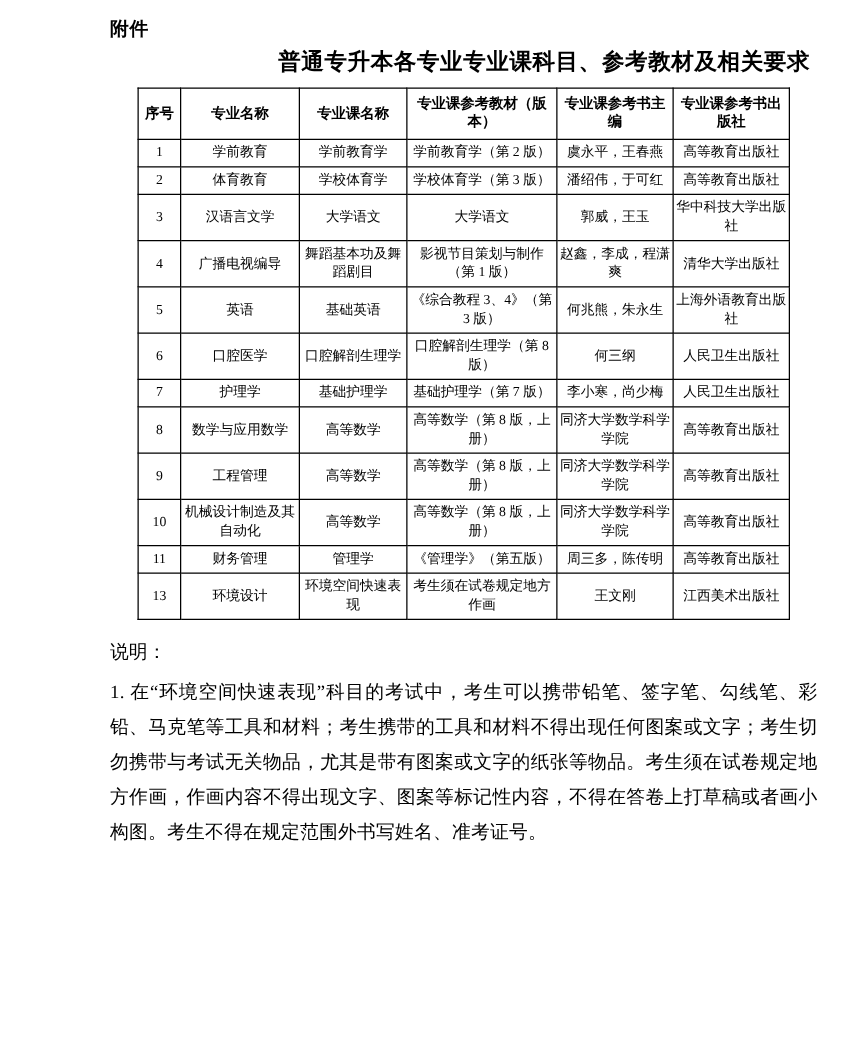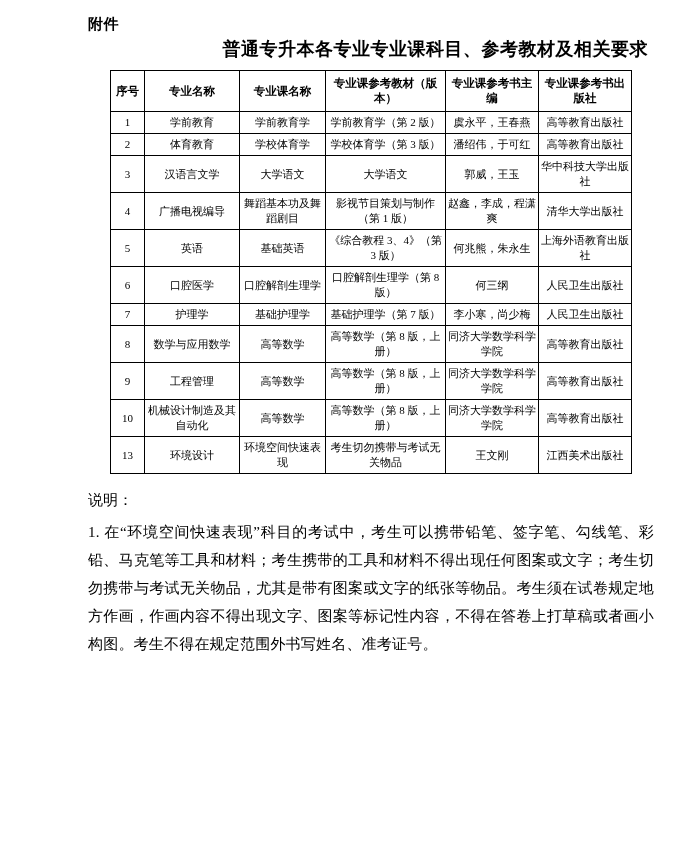--- a/index.html
+++ b/index.html
@@ -184,24 +184,32 @@
       </tr>
       <tr>
         <td class="idx">10</td>
         <td>机械设计制造及其自动化</td>
         <td>高等数学</td>
         <td>高等数学（第 8 版，上册）</td>
         <td>同济大学数学科学学院</td>
         <td>高等教育出版社</td>
       </tr>
       <tr>
+        <td class="idx">11</td>
+        <td>财务管理</td>
+        <td>管理学</td>
+        <td>《管理学》（第五版）</td>
+        <td>周三多，陈传明</td>
+        <td>高等教育出版社</td>
+      </tr>
+      <tr>
         <td class="idx">13</td>
         <td>环境设计</td>
         <td>环境空间快速表现</td>
-        <td>考生切勿携带与考试无关物品</td>
+        <td>考生须在试卷规定地方作画</td>
         <td>王文刚</td>
         <td>江西美术出版社</td>
       </tr>
     </tbody>
   </table>
 
   <div class="notes">
     <div class="notes-title">说明：</div>
     <p class="notes-para">1. 在“环境空间快速表现”科目的考试中，考生可以携带铅笔、签字笔、勾线笔、彩铅、马克笔等工具和材料；考生携带的工具和材料不得出现任何图案或文字；考生切勿携带与考试无关物品，尤其是带有图案或文字的纸张等物品。考生须在试卷规定地方作画，作画内容不得出现文字、图案等标记性内容，不得在答卷上打草稿或者画小构图。考生不得在规定范围外书写姓名、准考证号。</p>
   </div>

